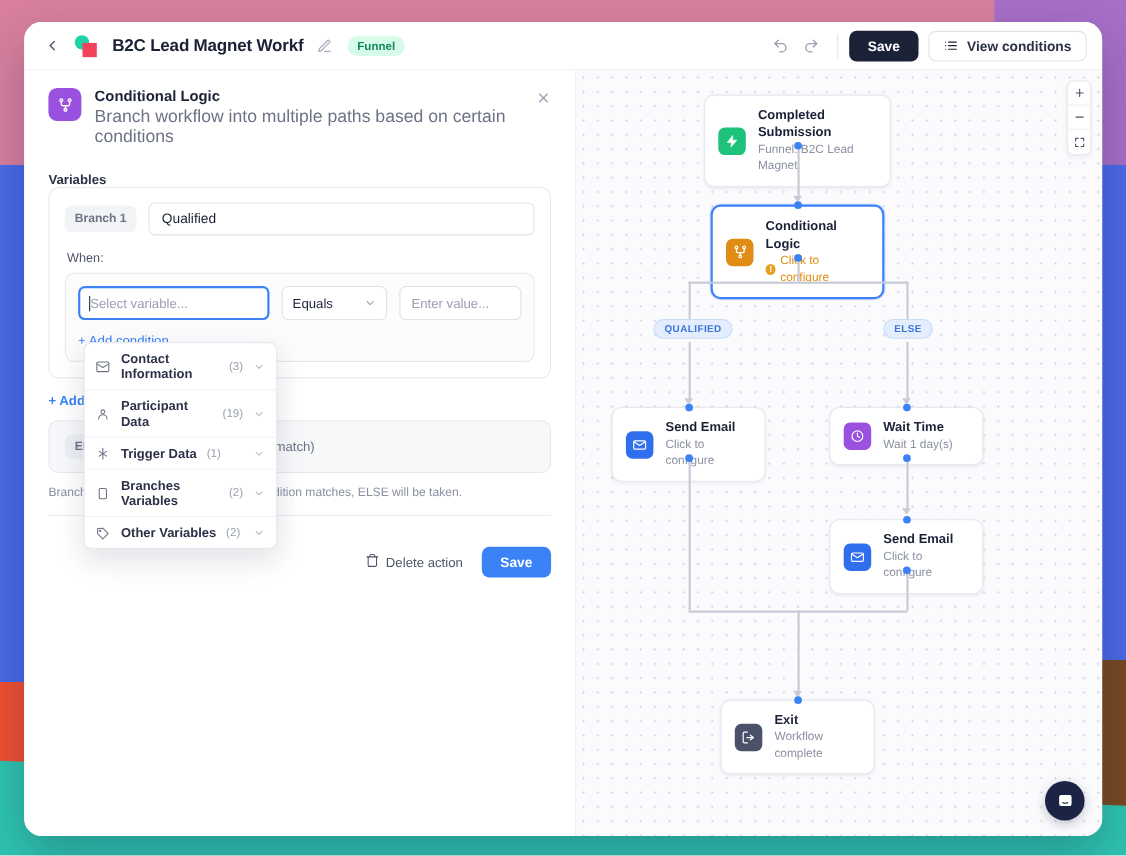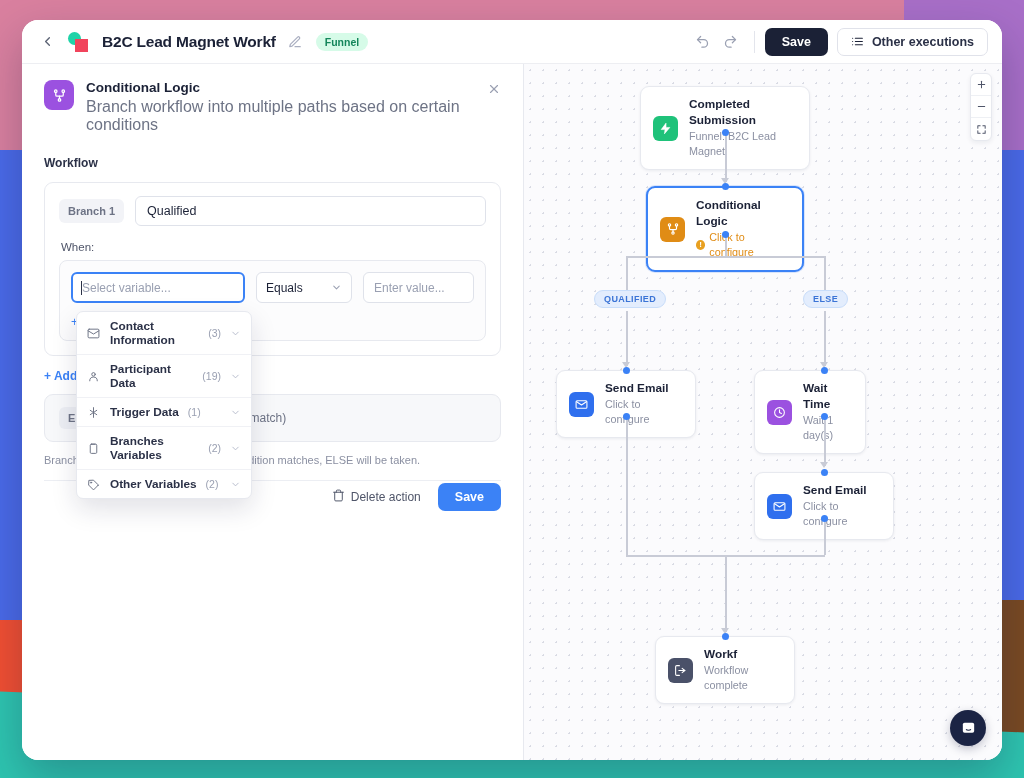--- a/index.html
+++ b/index.html
@@ -92,21 +92,21 @@
     width:30px; height:30px; border-radius:8px; background:#9b51e0;
     display:flex; align-items:center; justify-content:center; flex:0 0 30px;
   }
   .panel-title { font-size:13.5px; font-weight:700; color:#1b2136; }
   .panel-sub { font-size:16px; color:#6d7385; margin-top:3px; }
   .panel-close { margin-left:auto; color:#9aa0b2; cursor:pointer; display:flex; padding-top:2px; }
 
   .section-label { font-size:12px; font-weight:600; color:#2b3147; margin-top:22px; }
 
   .branch-card {
-    margin-top:12px; border:1px solid #e7e9ef; border-radius:9px;
+    margin-top:0; border:1px solid #e7e9ef; border-radius:9px;
     background:#fff; padding:13px 14px 14px 14px;
   }
   .branch-row { display:flex; align-items:center; gap:11px; }
   .branch-tag {
     background:#f2f3f7; color:#6d7385; font-size:11px; font-weight:600;
     padding:6px 9px; border-radius:6px; white-space:nowrap;
   }
   .branch-name-input {
     flex:1; height:30px; border:1px solid #dfe2ea; border-radius:6px;
     padding:0 11px; font-size:12.5px; color:#1b2136; font-family:inherit; outline:none;
@@ -153,21 +153,21 @@
     background:#eceef3; color:#6d7385; font-size:11px; font-weight:600;
     padding:5px 9px; border-radius:6px;
   }
   .else-text { font-size:12px; color:#6d7385; }
 
   .hint-text { margin-top:12px; font-size:11px; color:#8b90a2; }
 
   .panel-divider { margin-top:14px; height:1px; background:#eceef3; }
 
   .panel-actions {
-    margin-top:2px; display:flex; align-items:center; justify-content:flex-end; gap:17px;
+    margin-top:28px; display:flex; align-items:center; justify-content:flex-end; gap:17px;
   }
   .delete-action {
     display:flex; align-items:center; gap:6px; font-size:12px; color:#4f5569; cursor:pointer;
   }
   .btn-save-blue {
     background:#3b82f6; color:#fff; font-size:12.5px; font-weight:600;
     padding:7px 17px; border-radius:7px; border:none; cursor:pointer;
   }
 
   
@@ -304,21 +304,21 @@
       <span class="glyph">
         <svg width="13" height="13" viewBox="0 0 24 24" fill="none" stroke="currentColor" stroke-width="2" stroke-linecap="round">
             <line x1="8" y1="6" x2="21" y2="6"></line>
             <line x1="8" y1="12" x2="21" y2="12"></line>
             <line x1="8" y1="18" x2="21" y2="18"></line>
             <line x1="3" y1="6" x2="3.01" y2="6"></line>
             <line x1="3" y1="12" x2="3.01" y2="12"></line>
             <line x1="3" y1="18" x2="3.01" y2="18"></line>
           </svg>
       </span>
-      <span>Other executions</span>
+      <span>View conditions</span>
     </div>
 
   </div>
 
   <div id="body-split">
 
     <div id="left-panel">
 
       <div class="panel-head">
         <div class="panel-icon">
@@ -335,21 +335,21 @@
           <div class="panel-sub">Branch workflow into multiple paths based on certain conditions</div>
         </div>
         <div class="panel-close">
           <svg width="14" height="14" viewBox="0 0 24 24" fill="none" stroke="currentColor" stroke-width="2" stroke-linecap="round">
               <line x1="18" y1="6" x2="6" y2="18"></line>
               <line x1="6" y1="6" x2="18" y2="18"></line>
             </svg>
         </div>
       </div>
 
-      <div class="section-label">Workflow</div>
+      <div class="section-label">Variables</div>
 
       <div class="branch-card">
         <div class="branch-row">
           <div class="branch-tag">Branch 1</div>
           <input class="branch-name-input" value="Qualified" style="">
         </div>
 
         <div class="when-label">When:</div>
 
         <div class="cond-box">
@@ -569,21 +569,21 @@
             </svg>
         </div>
         <div>
           <div class="node-title">Send Email</div>
           <div class="node-sub">Click to configure</div>
         </div>
       </div>
       <div class="port" style="left:99px; top:303px;"></div>
       <div class="port" style="left:99px; top:349px;"></div>
 
-      <div class="node" style="left:230px; top:306px; width:112px;">
+      <div class="node" style="left:230px; top:306px; width:140px;">
         <div class="node-ico" style="background:#9b51e0;">
           <svg width="13" height="13" viewBox="0 0 24 24" fill="none" stroke="#fff" stroke-width="2" stroke-linecap="round" stroke-linejoin="round">
               <circle cx="12" cy="12" r="9"></circle>
               <polyline points="12 7 12 12 15.5 14"></polyline>
             </svg>
         </div>
         <div>
           <div class="node-title">Wait Time</div>
           <div class="node-sub">Wait 1 day(s)</div>
         </div>
@@ -608,21 +608,21 @@
 
       <div class="node" style="left:131px; top:572px; width:140px;">
         <div class="node-ico" style="background:#4a5169;">
           <svg width="13" height="13" viewBox="0 0 24 24" fill="none" stroke="#fff" stroke-width="2" stroke-linecap="round" stroke-linejoin="round">
               <path d="M10 3H5a2 2 0 0 0-2 2v14a2 2 0 0 0 2 2h5"></path>
               <polyline points="15 16 20 12 15 8"></polyline>
               <line x1="20" y1="12" x2="9" y2="12"></line>
             </svg>
         </div>
         <div>
-          <div class="node-title">Workf</div>
+          <div class="node-title">Exit</div>
           <div class="node-sub">Workflow complete</div>
         </div>
       </div>
       <div class="port" style="left:198px; top:569px;"></div>
 
       <div id="chat-bubble">
         <svg width="17" height="17" viewBox="0 0 24 24" fill="#fff">
           <rect x="4" y="4" width="16" height="14" rx="2.5"></rect>
           <path d="M9 13.5c1 1.2 5 1.2 6 0" stroke="#1b2444" stroke-width="1.5" fill="none" stroke-linecap="round"></path>
         </svg>

